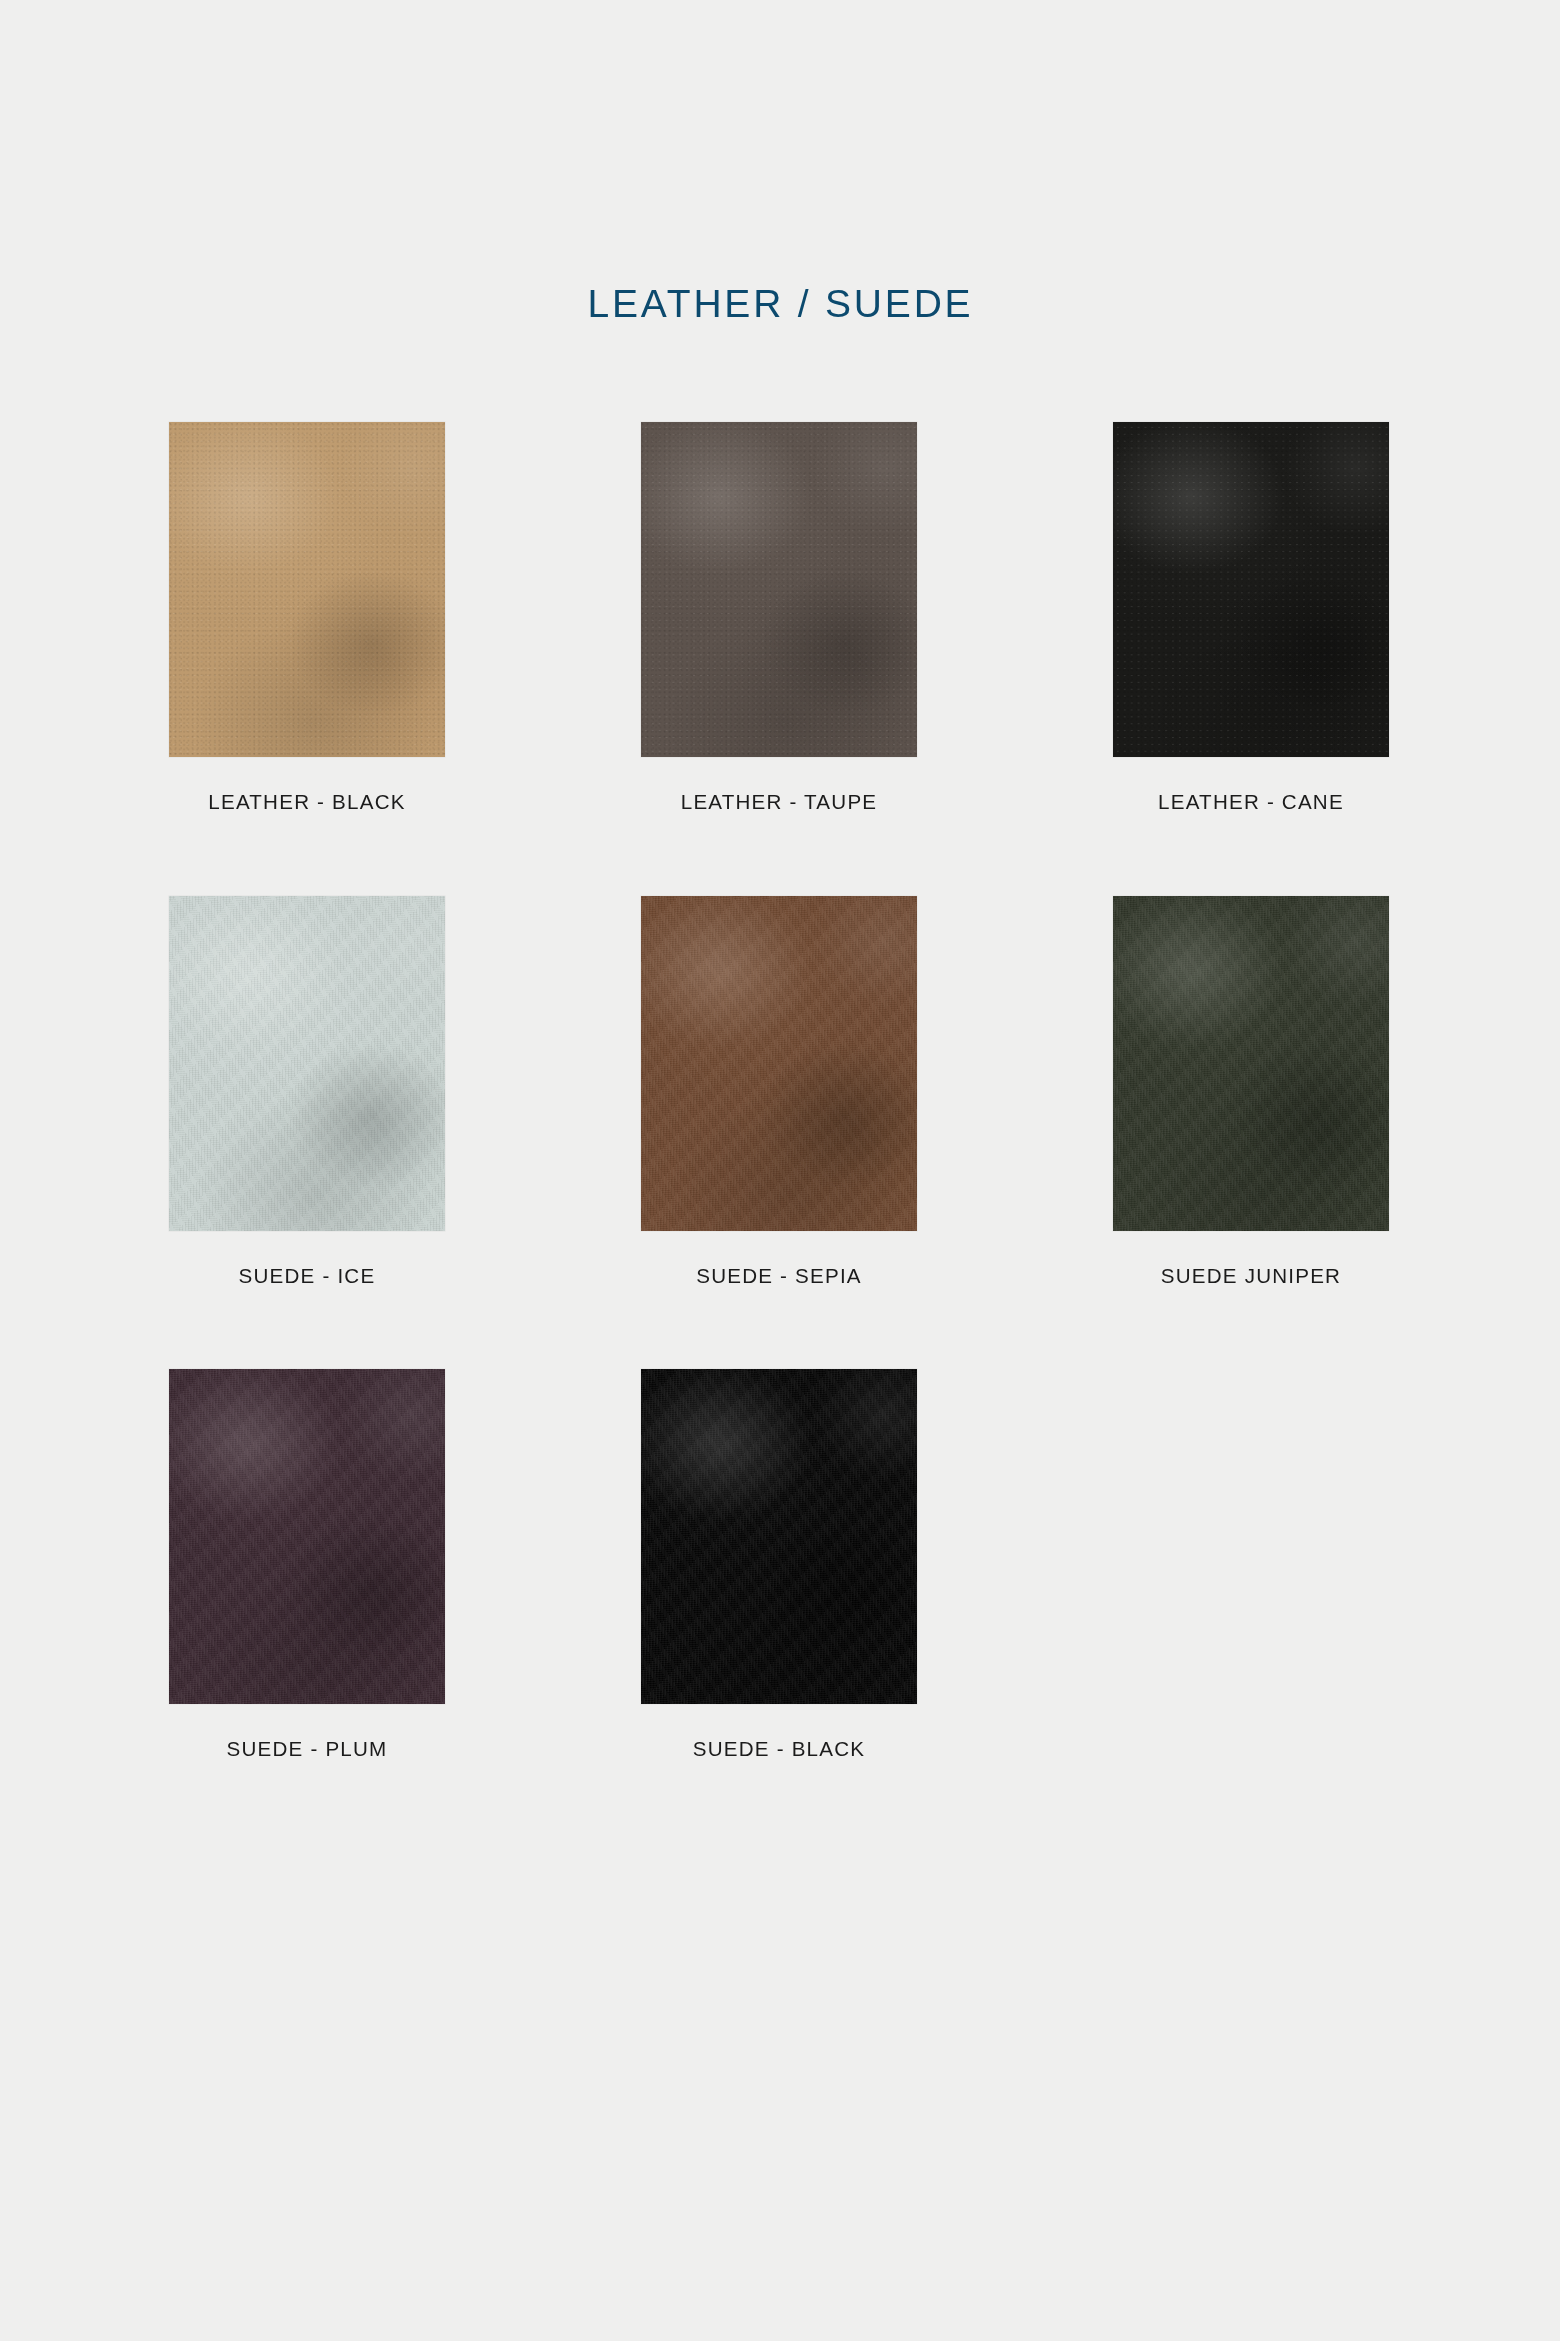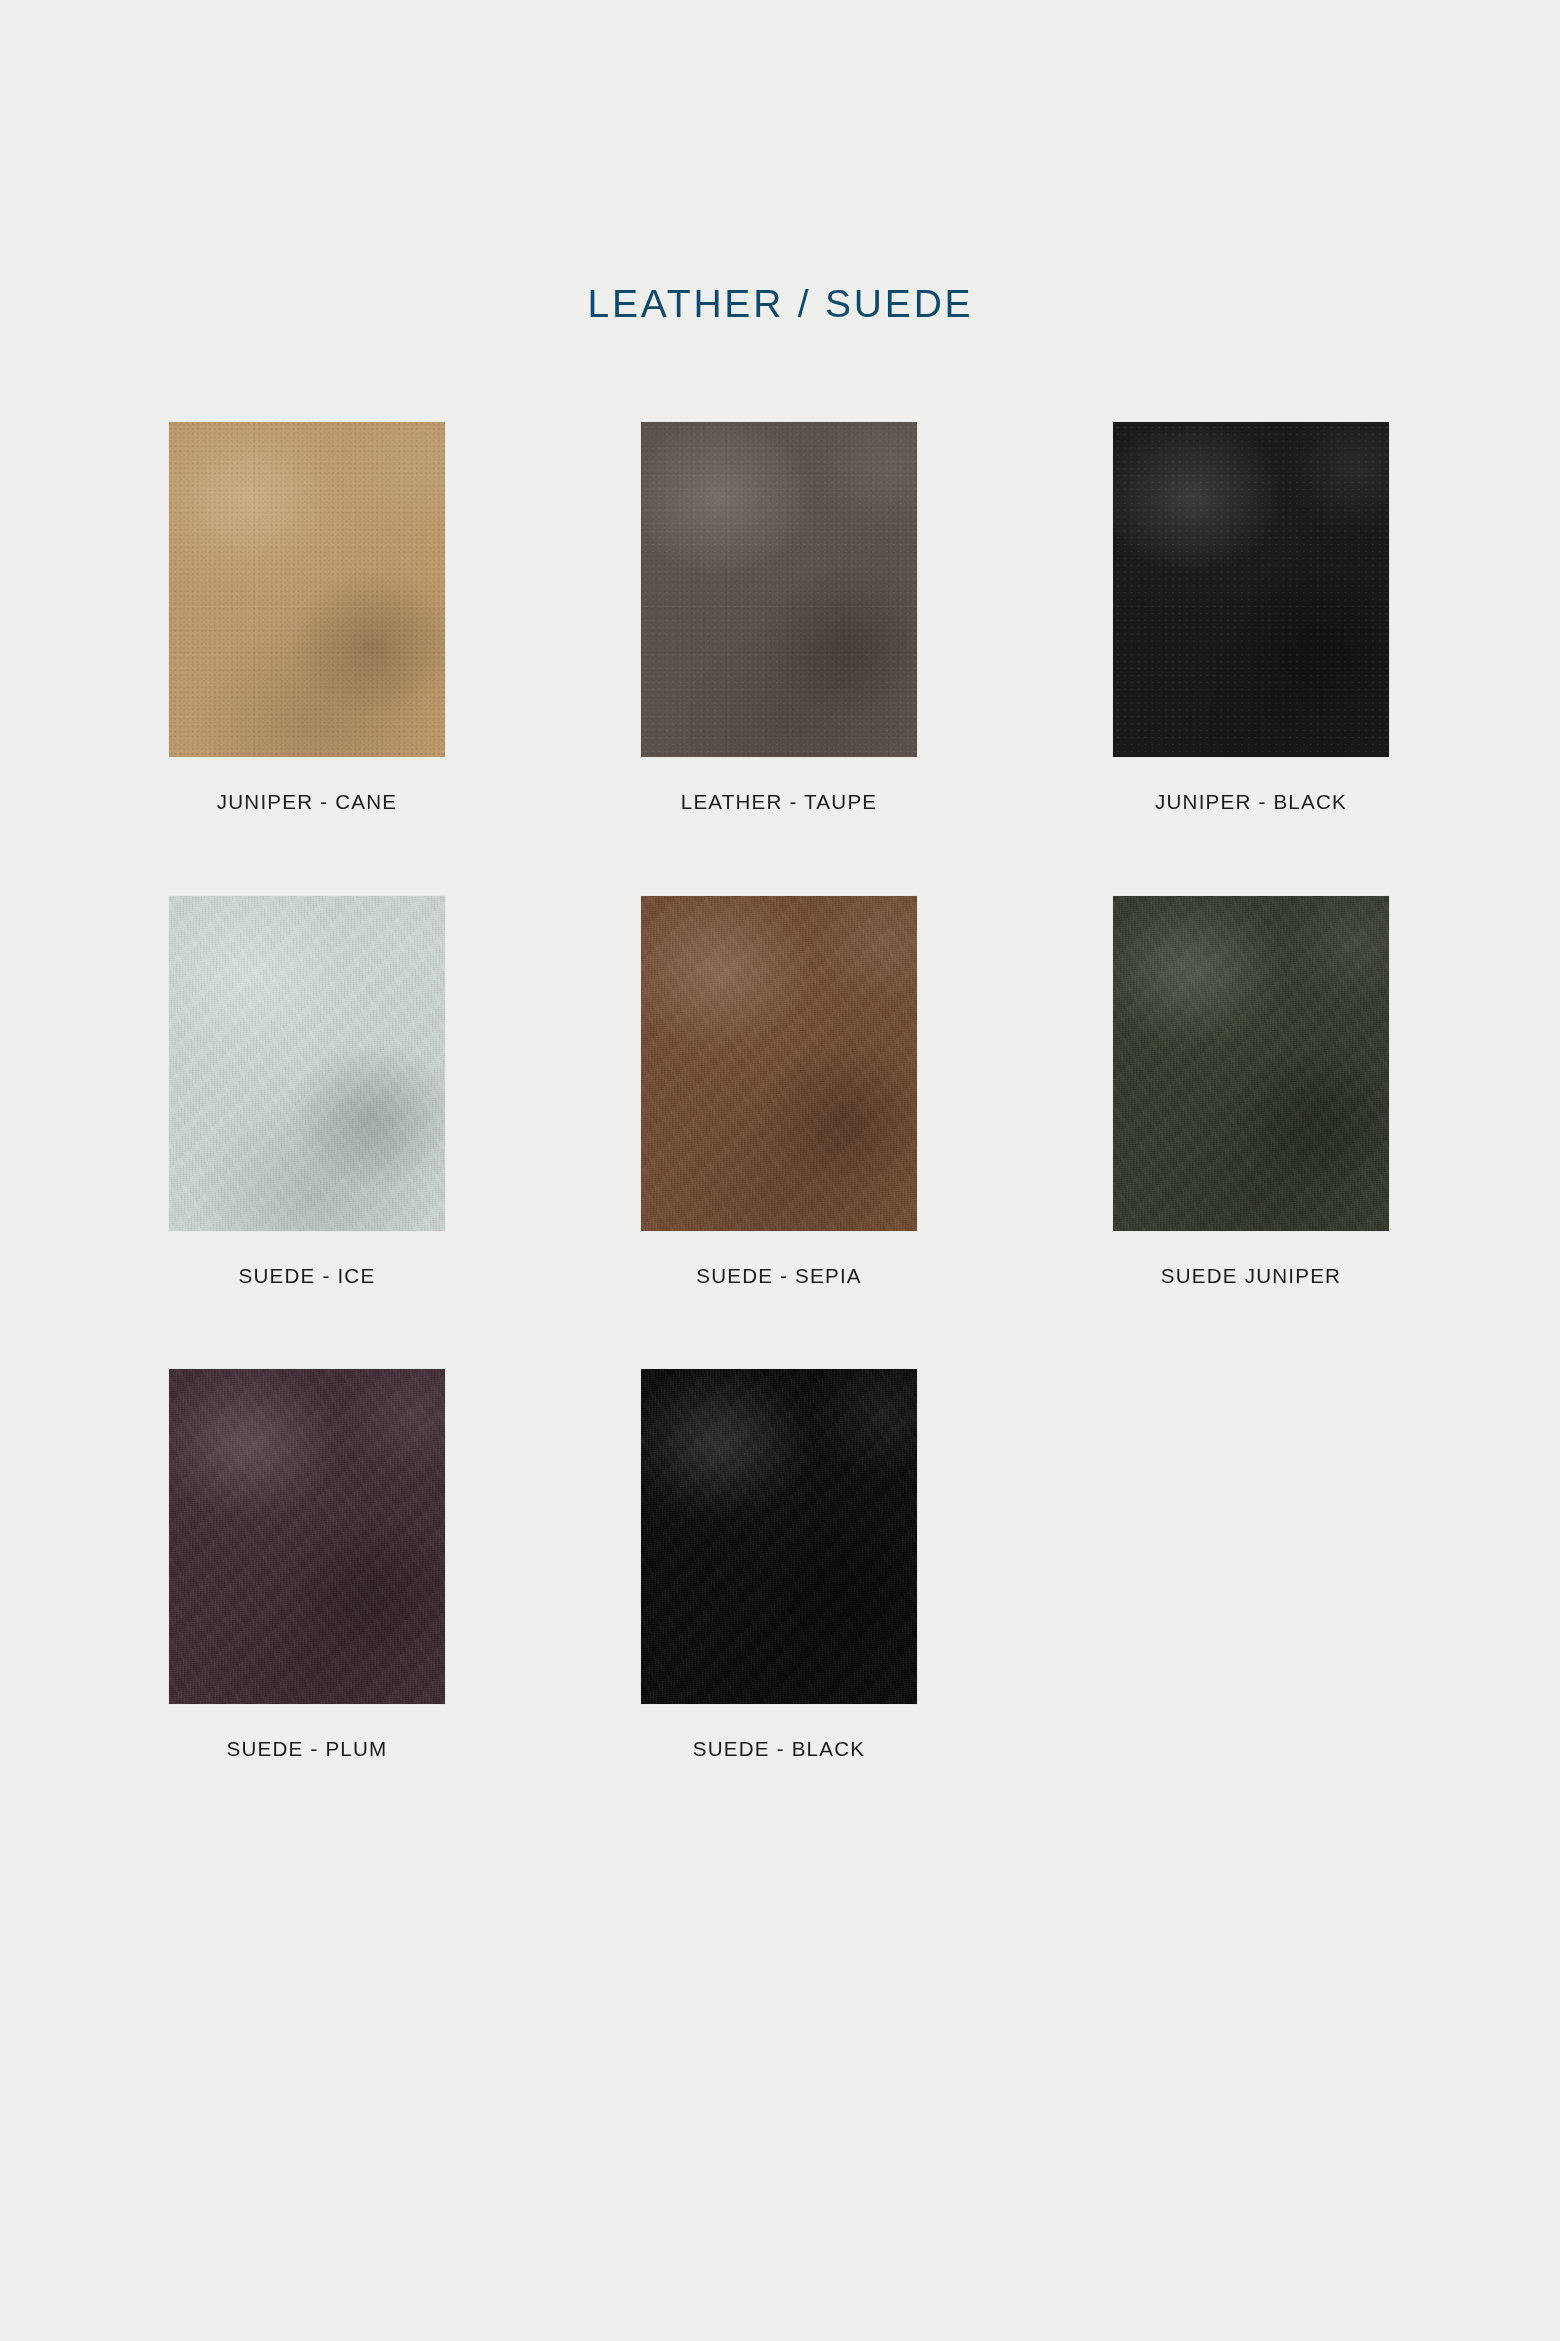--- a/index.html
+++ b/index.html
@@ -132,29 +132,29 @@
 </head>
 <body style="background: rgb(239, 239, 238);">
 
 <div class="board">
 
   <h1 class="board-title">LEATHER / SUEDE</h1>
 
   <div class="swatch-grid">
       <div class="swatch-cell">
         <div class="swatch-chip grain-leather" style="background-color: rgb(189, 154, 110); background-image: radial-gradient(70% 50% at 30% 25%, rgba(211, 178, 136, 0.333), rgba(189, 154, 110, 0) 70%), radial-gradient(60% 45% at 78% 72%, rgba(168, 131, 90, 0.4), rgba(189, 154, 110, 0) 72%), linear-gradient(rgb(189, 154, 110), rgb(189, 154, 110));"></div>
-        <div class="swatch-label">JUNIPER - CANE</div>
+        <div class="swatch-label">LEATHER - BLACK</div>
       </div>
       <div class="swatch-cell">
         <div class="swatch-chip grain-leather" style="background-color: rgb(93, 83, 77); background-image: radial-gradient(70% 50% at 30% 25%, rgba(114, 103, 96, 0.333), rgba(93, 83, 77, 0) 70%), radial-gradient(60% 45% at 78% 72%, rgba(71, 63, 58, 0.4), rgba(93, 83, 77, 0) 72%), linear-gradient(rgb(93, 83, 77), rgb(93, 83, 77));"></div>
         <div class="swatch-label">LEATHER - TAUPE</div>
       </div>
       <div class="swatch-cell">
         <div class="swatch-chip grain-leather" style="background-color: rgb(26, 26, 24); background-image: radial-gradient(70% 50% at 30% 25%, rgba(43, 43, 40, 0.333), rgba(26, 26, 24, 0) 70%), radial-gradient(60% 45% at 78% 72%, rgba(13, 13, 12, 0.4), rgba(26, 26, 24, 0) 72%), linear-gradient(rgb(26, 26, 24), rgb(26, 26, 24));"></div>
-        <div class="swatch-label">JUNIPER - BLACK</div>
+        <div class="swatch-label">LEATHER - CANE</div>
       </div>
       <div class="swatch-cell">
         <div class="swatch-chip grain-suede" style="background-color: rgb(200, 210, 207); background-image: radial-gradient(70% 50% at 30% 25%, rgba(221, 229, 227, 0.333), rgba(200, 210, 207, 0) 70%), radial-gradient(60% 45% at 78% 72%, rgba(179, 191, 188, 0.4), rgba(200, 210, 207, 0) 72%), linear-gradient(rgb(200, 210, 207), rgb(200, 210, 207));"></div>
         <div class="swatch-label">SUEDE - ICE</div>
       </div>
       <div class="swatch-cell">
         <div class="swatch-chip grain-suede" style="background-color: rgb(110, 72, 48); background-image: radial-gradient(70% 50% at 30% 25%, rgba(135, 92, 65, 0.333), rgba(110, 72, 48, 0) 70%), radial-gradient(60% 45% at 78% 72%, rgba(87, 55, 33, 0.4), rgba(110, 72, 48, 0) 72%), linear-gradient(rgb(110, 72, 48), rgb(110, 72, 48));"></div>
         <div class="swatch-label">SUEDE - SEPIA</div>
       </div>
       <div class="swatch-cell">

